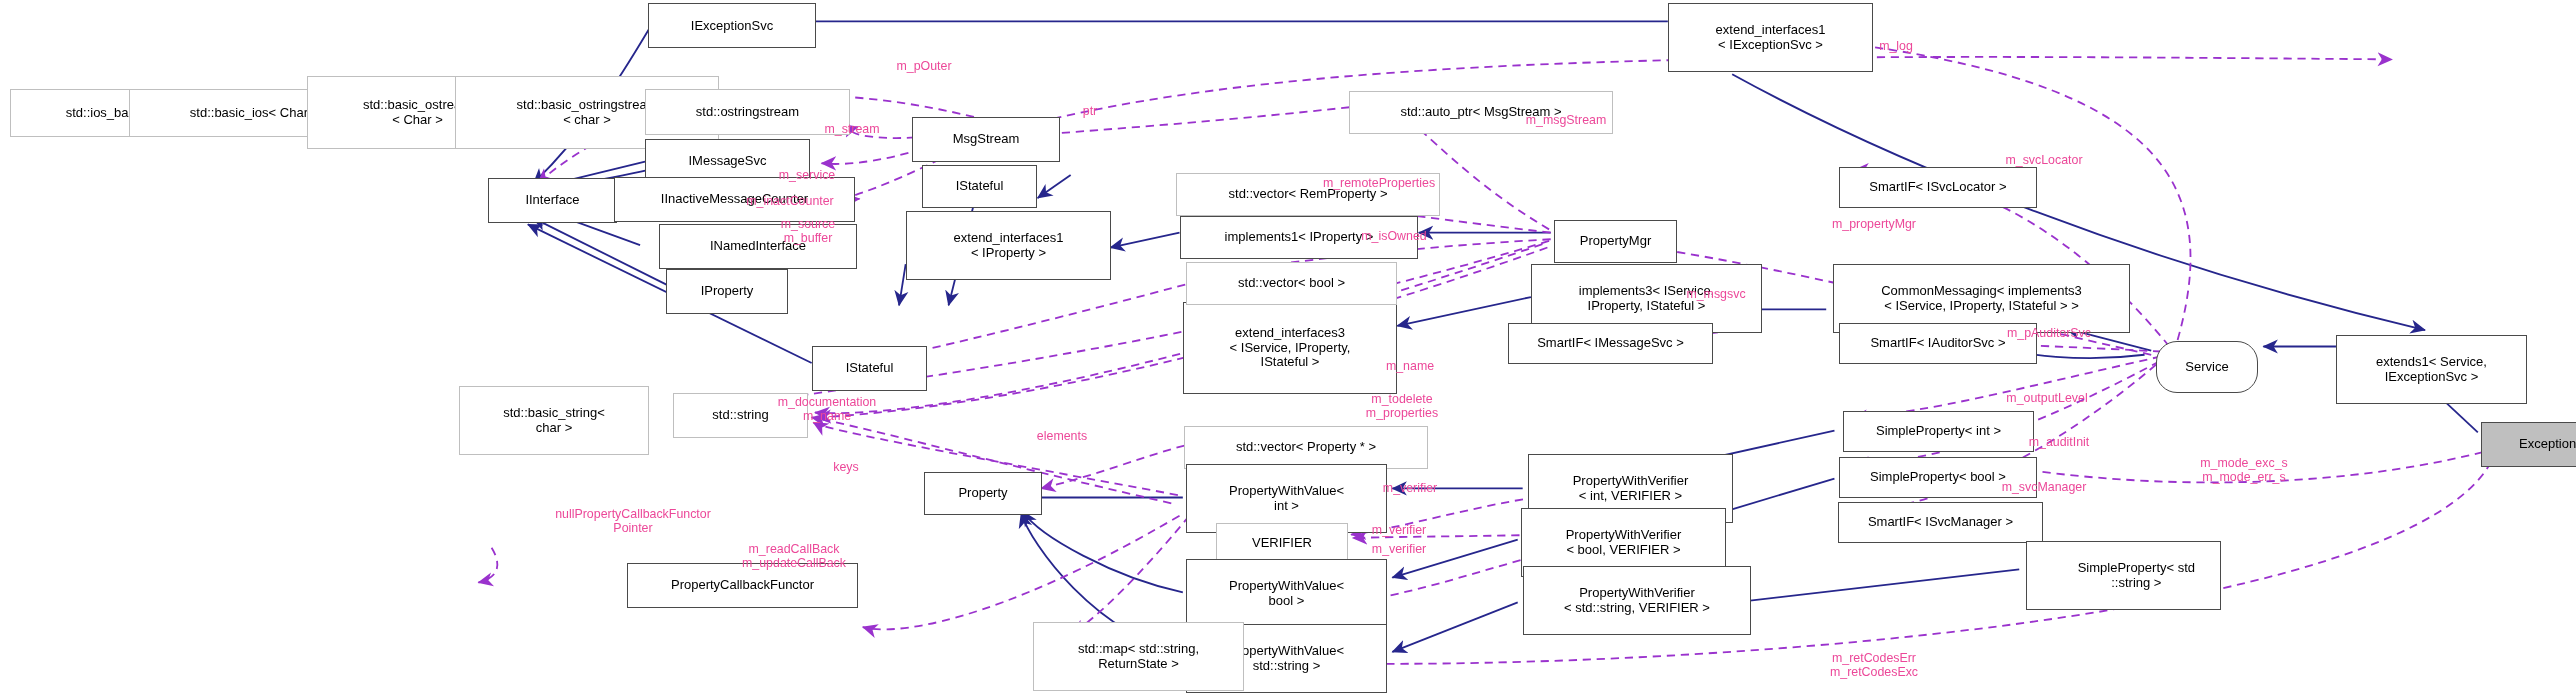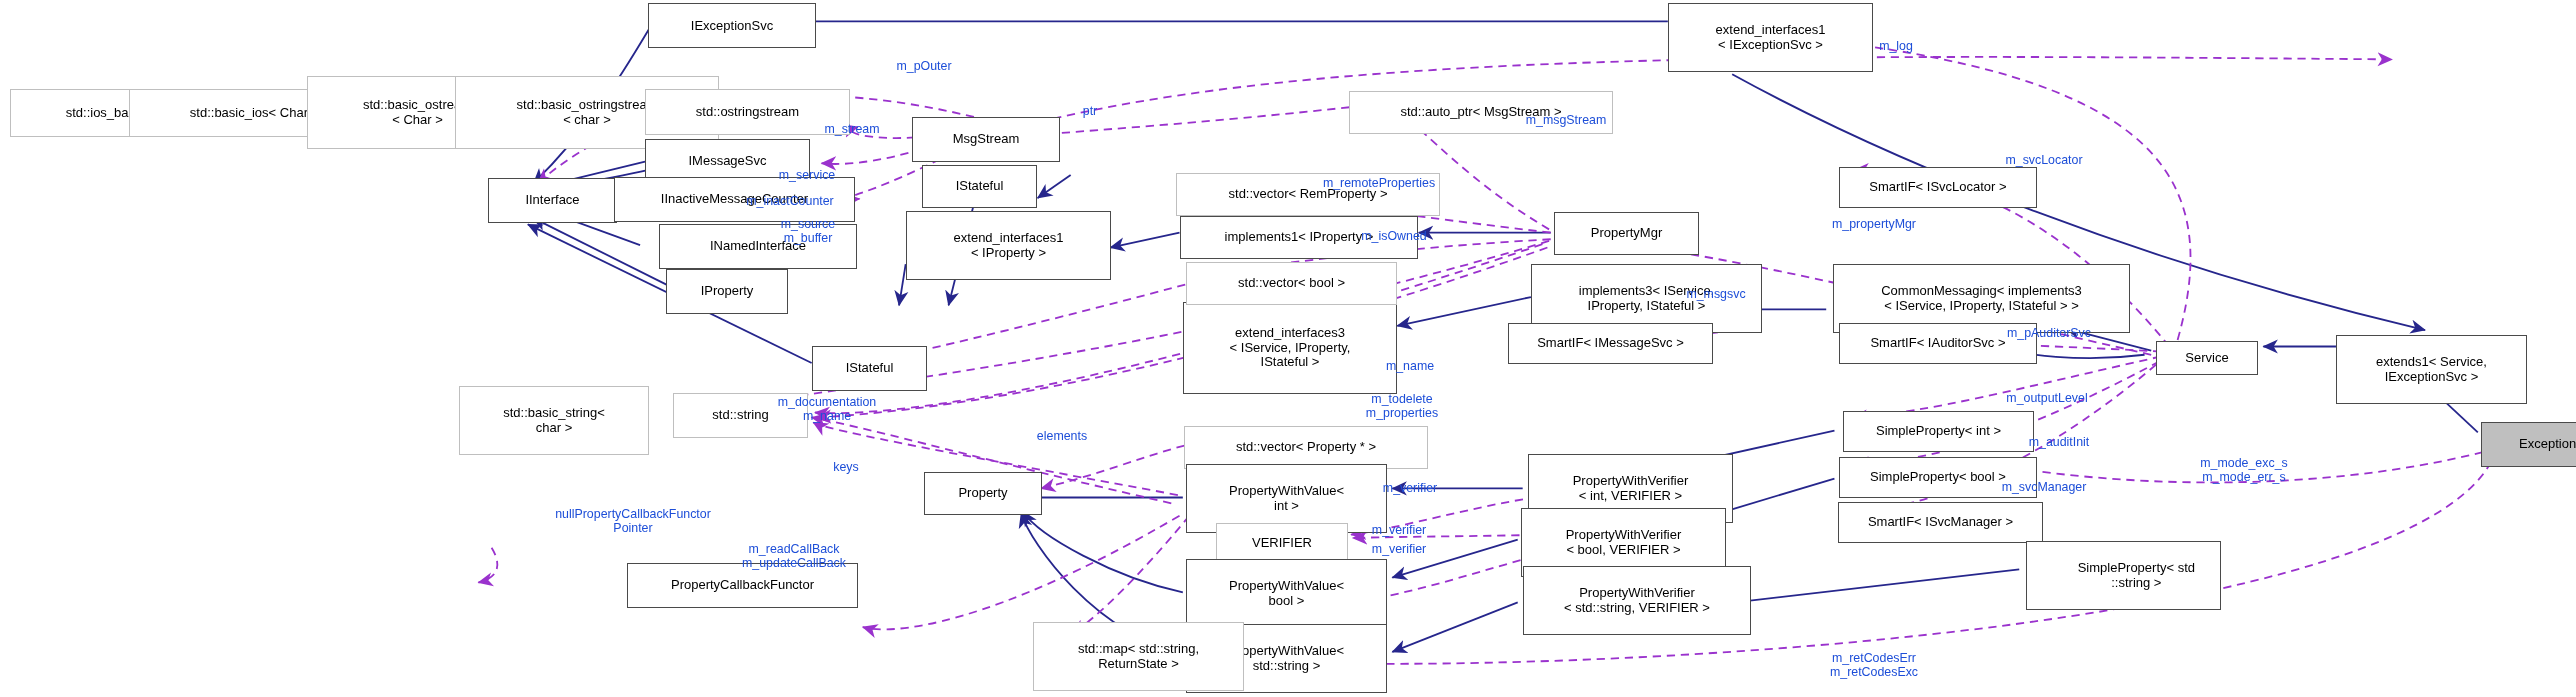--- a/index.html
+++ b/index.html
@@ -47,21 +47,21 @@
     border: 1.2px solid #bfbfbf;
   }
   
   .node.current {
     border: 1.3px solid #4a4a4a;
     background: #bfbfbf;
   }
   .edge-label {
     position: absolute;
     font-size: 12.4px;
-    color: #1d4ed8;
+    color: #ec4899;
     background: transparent;
     white-space: pre-line;
     text-align: center;
     line-height: 1.15;
   }
 </style>
 </head>
 <body>
 
 <div id="canvas">
@@ -245,40 +245,40 @@
   <div class="node cls" style="left: 1186px; top: 464px; width: 201px; height: 69px;">PropertyWithValue&lt;
 int &gt;</div>
   <div class="node ext" style="left: 1216px; top: 523px; width: 132px; height: 41px;">VERIFIER</div>
   <div class="node cls" style="left: 1186px; top: 559px; width: 201px; height: 69px;">PropertyWithValue&lt;
 bool &gt;</div>
   <div class="node cls" style="left: 1186px; top: 624px; width: 201px; height: 69px;">PropertyWithValue&lt;
 std::string &gt;</div>
   <div class="node ext" style="left: 1033px; top: 622px; width: 211px; height: 69px;">std::map&lt; std::string,
 ReturnState &gt;</div>
   <div class="node cls" style="left: 627px; top: 563px; width: 231px; height: 45px;">PropertyCallbackFunctor</div>
-  <div class="node cls" style="left: 1554px; top: 212px; width: 145px; height: 43px;">PropertyMgr</div>
+  <div class="node cls" style="left: 1554px; top: 220px; width: 123px; height: 43px;">PropertyMgr</div>
   <div class="node cls" style="left: 1531px; top: 264px; width: 231px; height: 69px;">implements3&lt; IService,
 IProperty, IStateful &gt;</div>
   <div class="node cls" style="left: 1508px; top: 323px; width: 205px; height: 41px;">SmartIF&lt; IMessageSvc &gt;</div>
   <div class="node cls" style="left: 1528px; top: 454px; width: 205px; height: 69px;">PropertyWithVerifier
 &lt; int, VERIFIER &gt;</div>
   <div class="node cls" style="left: 1521px; top: 508px; width: 205px; height: 69px;">PropertyWithVerifier
 &lt; bool, VERIFIER &gt;</div>
   <div class="node cls" style="left: 1523px; top: 566px; width: 228px; height: 69px;">PropertyWithVerifier
 &lt; std::string, VERIFIER &gt;</div>
   <div class="node cls" style="left: 1839px; top: 167px; width: 198px; height: 41px;">SmartIF&lt; ISvcLocator &gt;</div>
   <div class="node cls" style="left: 1833px; top: 264px; width: 297px; height: 69px;">CommonMessaging&lt; implements3
 &lt; IService, IProperty, IStateful &gt; &gt;</div>
   <div class="node cls" style="left: 1839px; top: 323px; width: 198px; height: 41px;">SmartIF&lt; IAuditorSvc &gt;</div>
   <div class="node cls" style="left: 1843px; top: 411px; width: 191px; height: 41px;">SimpleProperty&lt; int &gt;</div>
   <div class="node cls" style="left: 1839px; top: 457px; width: 198px; height: 41px;">SimpleProperty&lt; bool &gt;</div>
   <div class="node cls" style="left: 1838px; top: 502px; width: 205px; height: 41px;">SmartIF&lt; ISvcManager &gt;</div>
   <div class="node cls" style="left: 2026px; top: 541px; width: 195px; height: 69px; padding-left: 29px;">SimpleProperty&lt; std
 ::string &gt;</div>
-  <div class="node cls" style="left: 2156px; top: 341px; width: 102px; height: 34px;">Service</div>
+  <div class="node cls" style="left: 2156px; top: 341px; width: 102px; height: 52px; border-radius: 21px;">Service</div>
   <div class="node cls" style="left: 2336px; top: 335px; width: 191px; height: 69px;">extends1&lt; Service,
 IExceptionSvc &gt;</div>
   <div class="node cls" style="left: 1668px; top: 3.3px; width: 205px; height: 69px;">extend_interfaces1
 &lt; IExceptionSvc &gt;</div>
   <div class="node current" style="left: 2481px; top: 422px; width: 155px; height: 45px;">ExceptionSvc</div>
 
   <div class="edge-label" style="left: 924px; top: 66px; transform: translate(-50%, -50%);">m_pOuter</div>
   <div class="edge-label" style="left: 1896px; top: 46px; transform: translate(-50%, -50%);">m_log</div>
   <div class="edge-label" style="left: 808px; top: 129px; transform: translate(-50%, -50%); margin-left: 44px;">m_stream</div>
   <div class="edge-label" style="left: 807px; top: 175px; transform: translate(-50%, -50%);">m_service</div>

